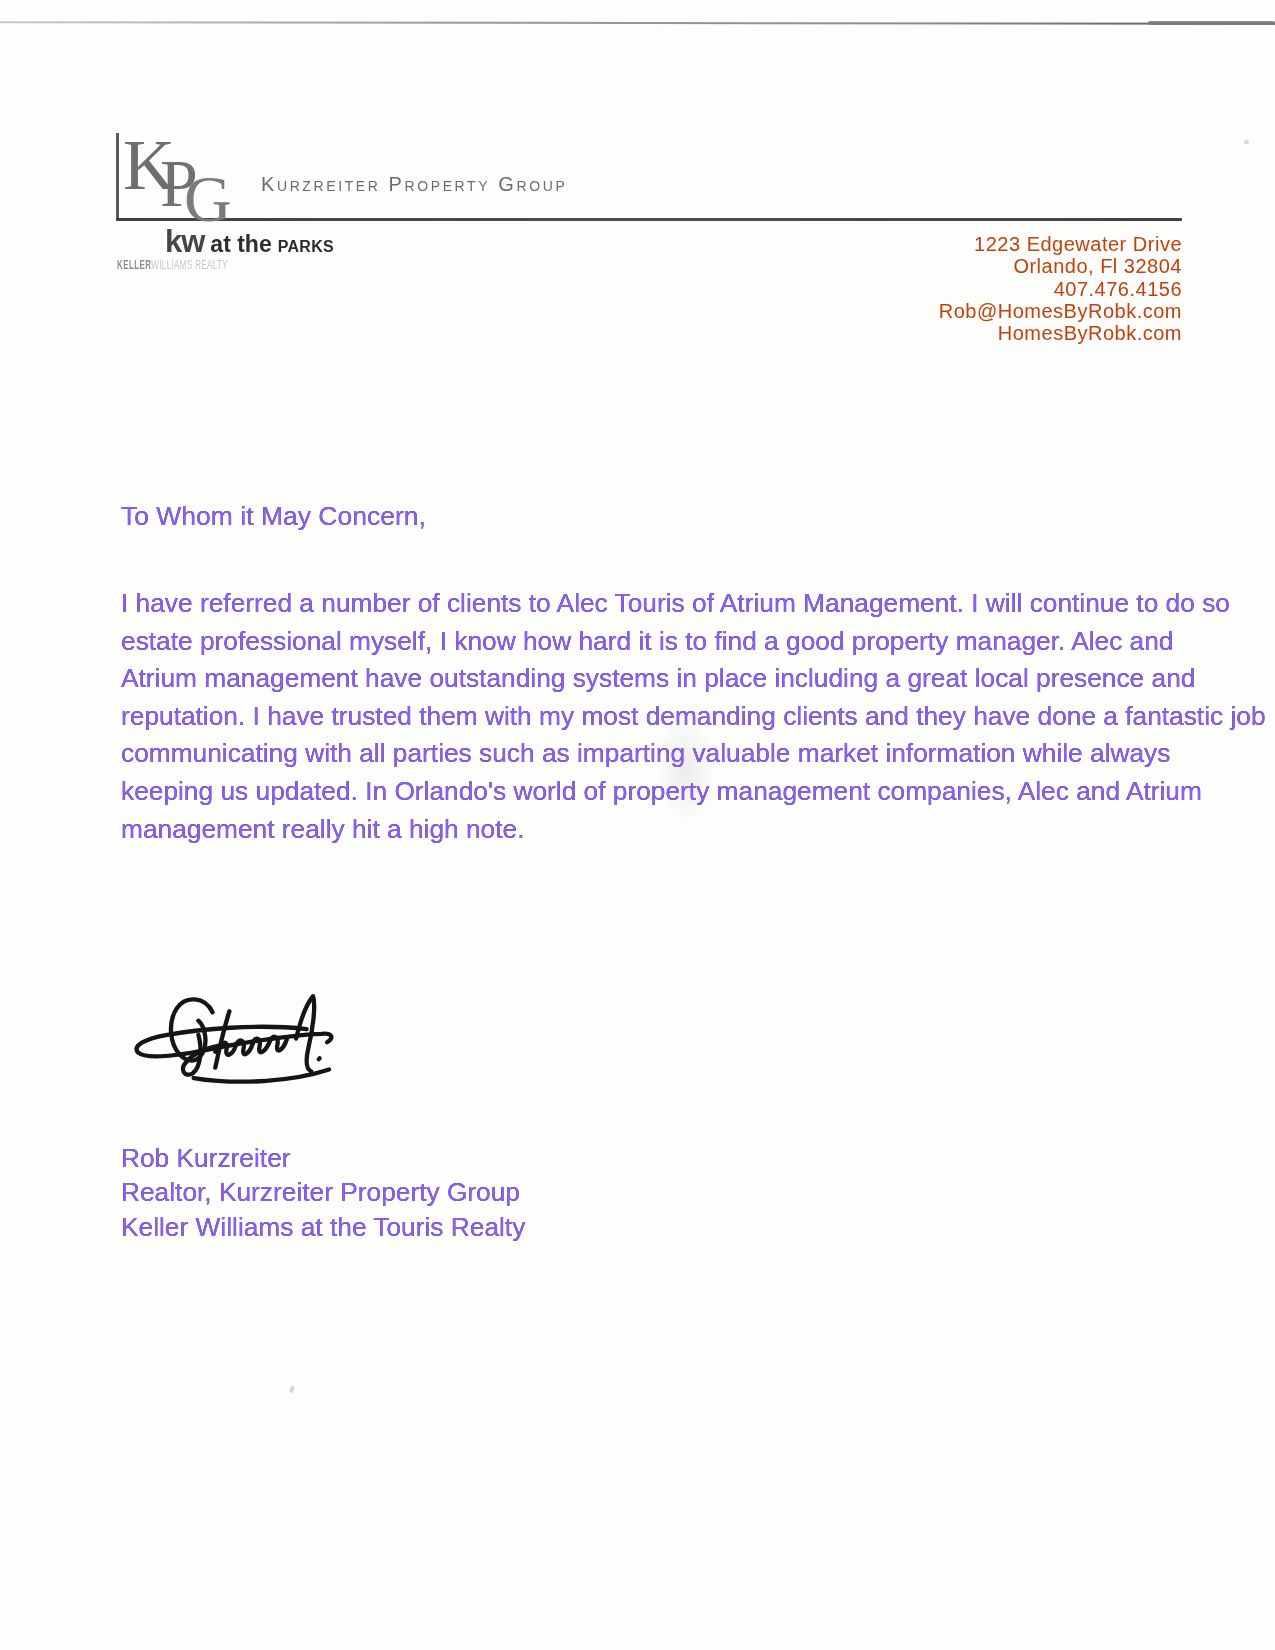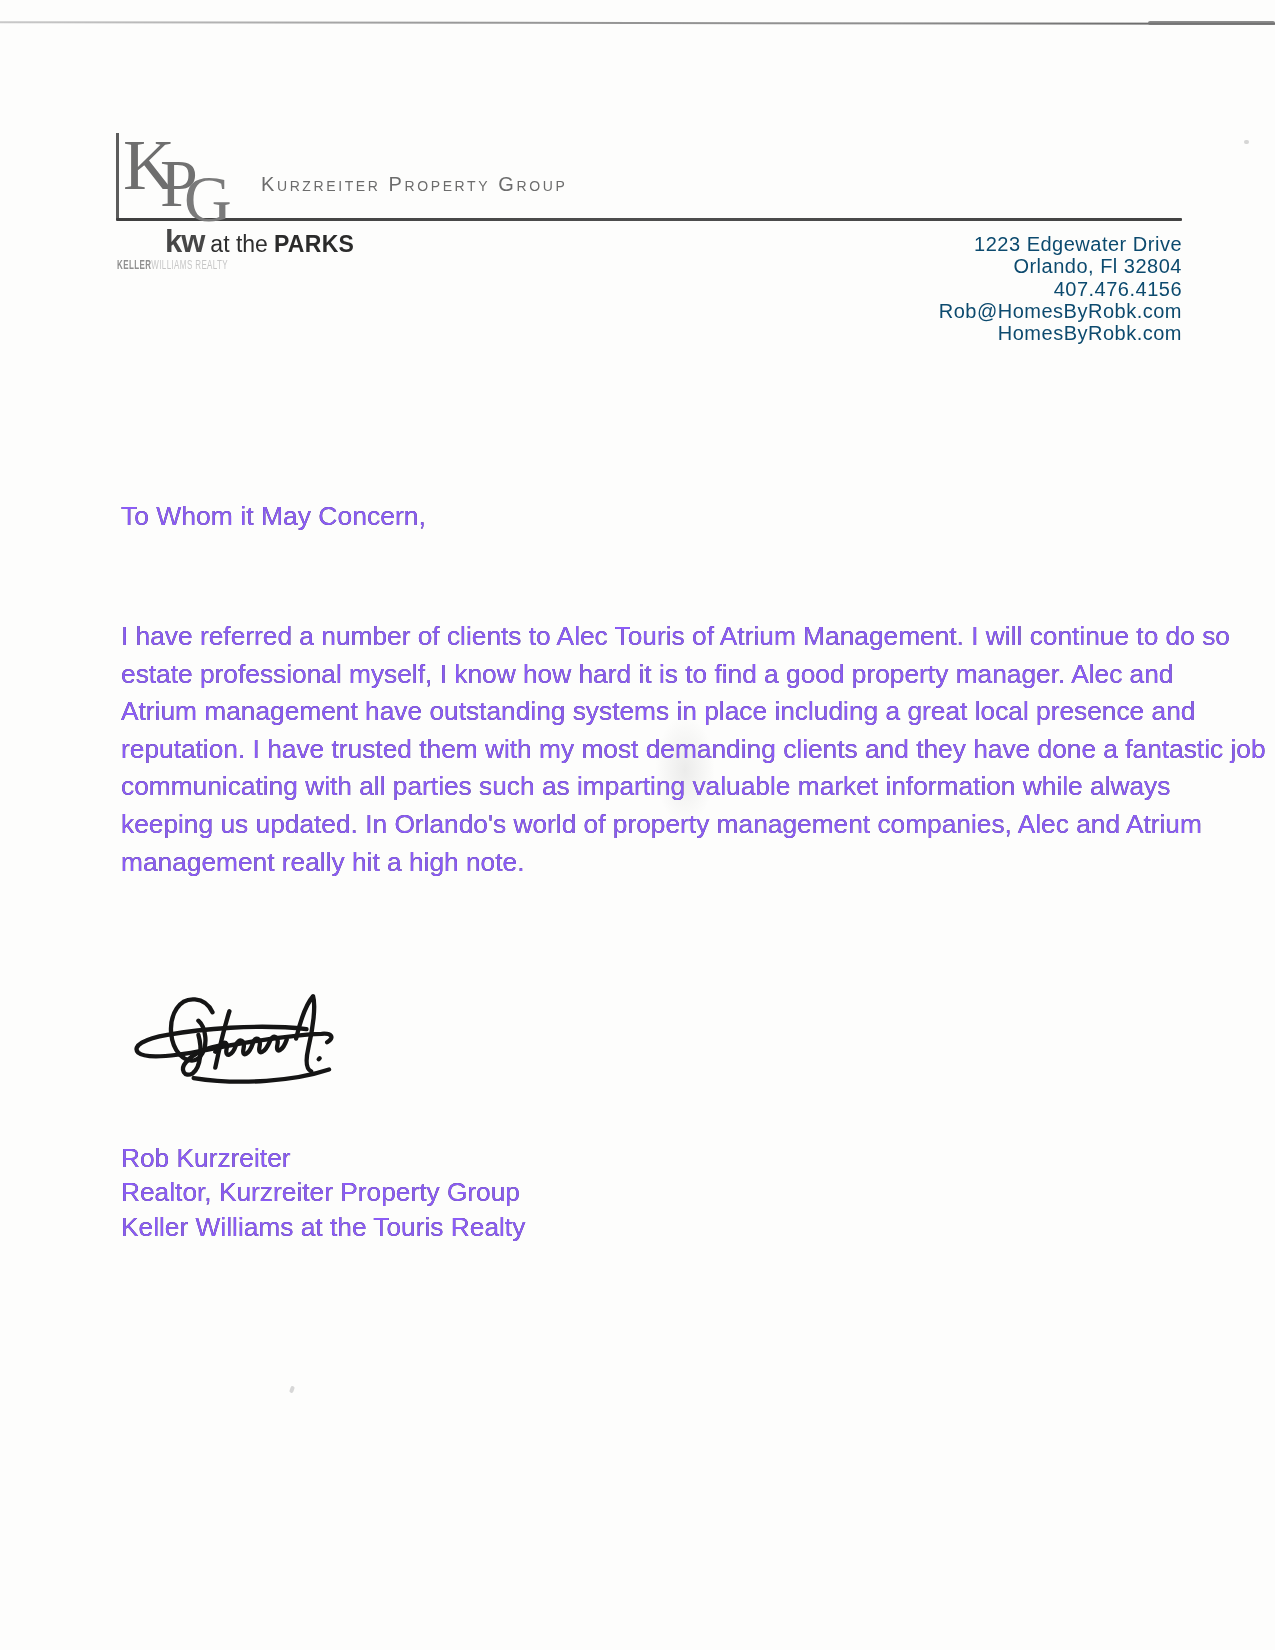--- a/index.html
+++ b/index.html
@@ -33,39 +33,39 @@
     border-radius:1px;
   }
   #company-name{
     left:261px;top:173px;font-size:20px;letter-spacing:2.6px;
     font-variant:small-caps;color:#6c6c6c;white-space:nowrap;
   }
 
   
   #kw-line{left:117px;top:224px;display:flex;align-items:baseline;white-space:nowrap;}
   #kw-mark{font-size:31px;font-weight:700;color:#474747;letter-spacing:-1px;margin-left:48px;}
-  #kw-atthe{font-size:23px;font-weight:400;color:#2e2e2e;margin-left:6px;}
-  #kw-parks{font-size:23px;font-weight:700;color:#2b2b2b;margin-left:6px;letter-spacing:.3px;}
+  #kw-atthe{font-size:23px;font-weight:700;color:#2e2e2e;margin-left:6px;}
+  #kw-parks{font-size:16px;font-weight:700;color:#2b2b2b;margin-left:6px;letter-spacing:.3px;}
   #keller-line{
     left:117px;top:258px;font-size:12.5px;letter-spacing:.6px;white-space:nowrap;
     transform:scaleX(0.64);transform-origin:left top;
   }
   #keller-line .keller{color:#8f8f8f;font-weight:700;}
   #keller-line .williams{color:#c6c6c6;font-weight:400;}
 
   
   #contact{
     right:93px;top:233px;text-align:right;
-    font-size:20px;line-height:22.3px;letter-spacing:.5px;color:#0c4a6e;
+    font-size:20px;line-height:22.3px;letter-spacing:.5px;color:#c2410c;
   }
 
   
   .serif{font-family:Liberation Sans, sans-serif;color:#8b5cf6;}
   #salutation{left:121px;top:501px;font-size:26.5px;text-shadow:0 0 .4px #2a2a2a;}
-  #letter-body{left:121px;top:618px;font-size:26.3px;line-height:37.6px;text-shadow:0 0 .4px #2a2a2a;}
+  #letter-body{left:121px;top:585px;font-size:26.3px;line-height:37.6px;text-shadow:0 0 .4px #2a2a2a;}
   #letter-body .bline{white-space:nowrap;}
   #signer-block{left:121px;top:1141px;font-size:26.3px;line-height:34.4px;text-shadow:0 0 .4px #2a2a2a;}
 
   
   #signature{left:126px;top:980px;}
   #signature path{fill:none;stroke:#151515;stroke-width:4.6;stroke-linecap:round;stroke-linejoin:round;}
 
   
   #smudge-1{
     left:655px;top:715px;width:60px;height:110px;border-radius:50%;

